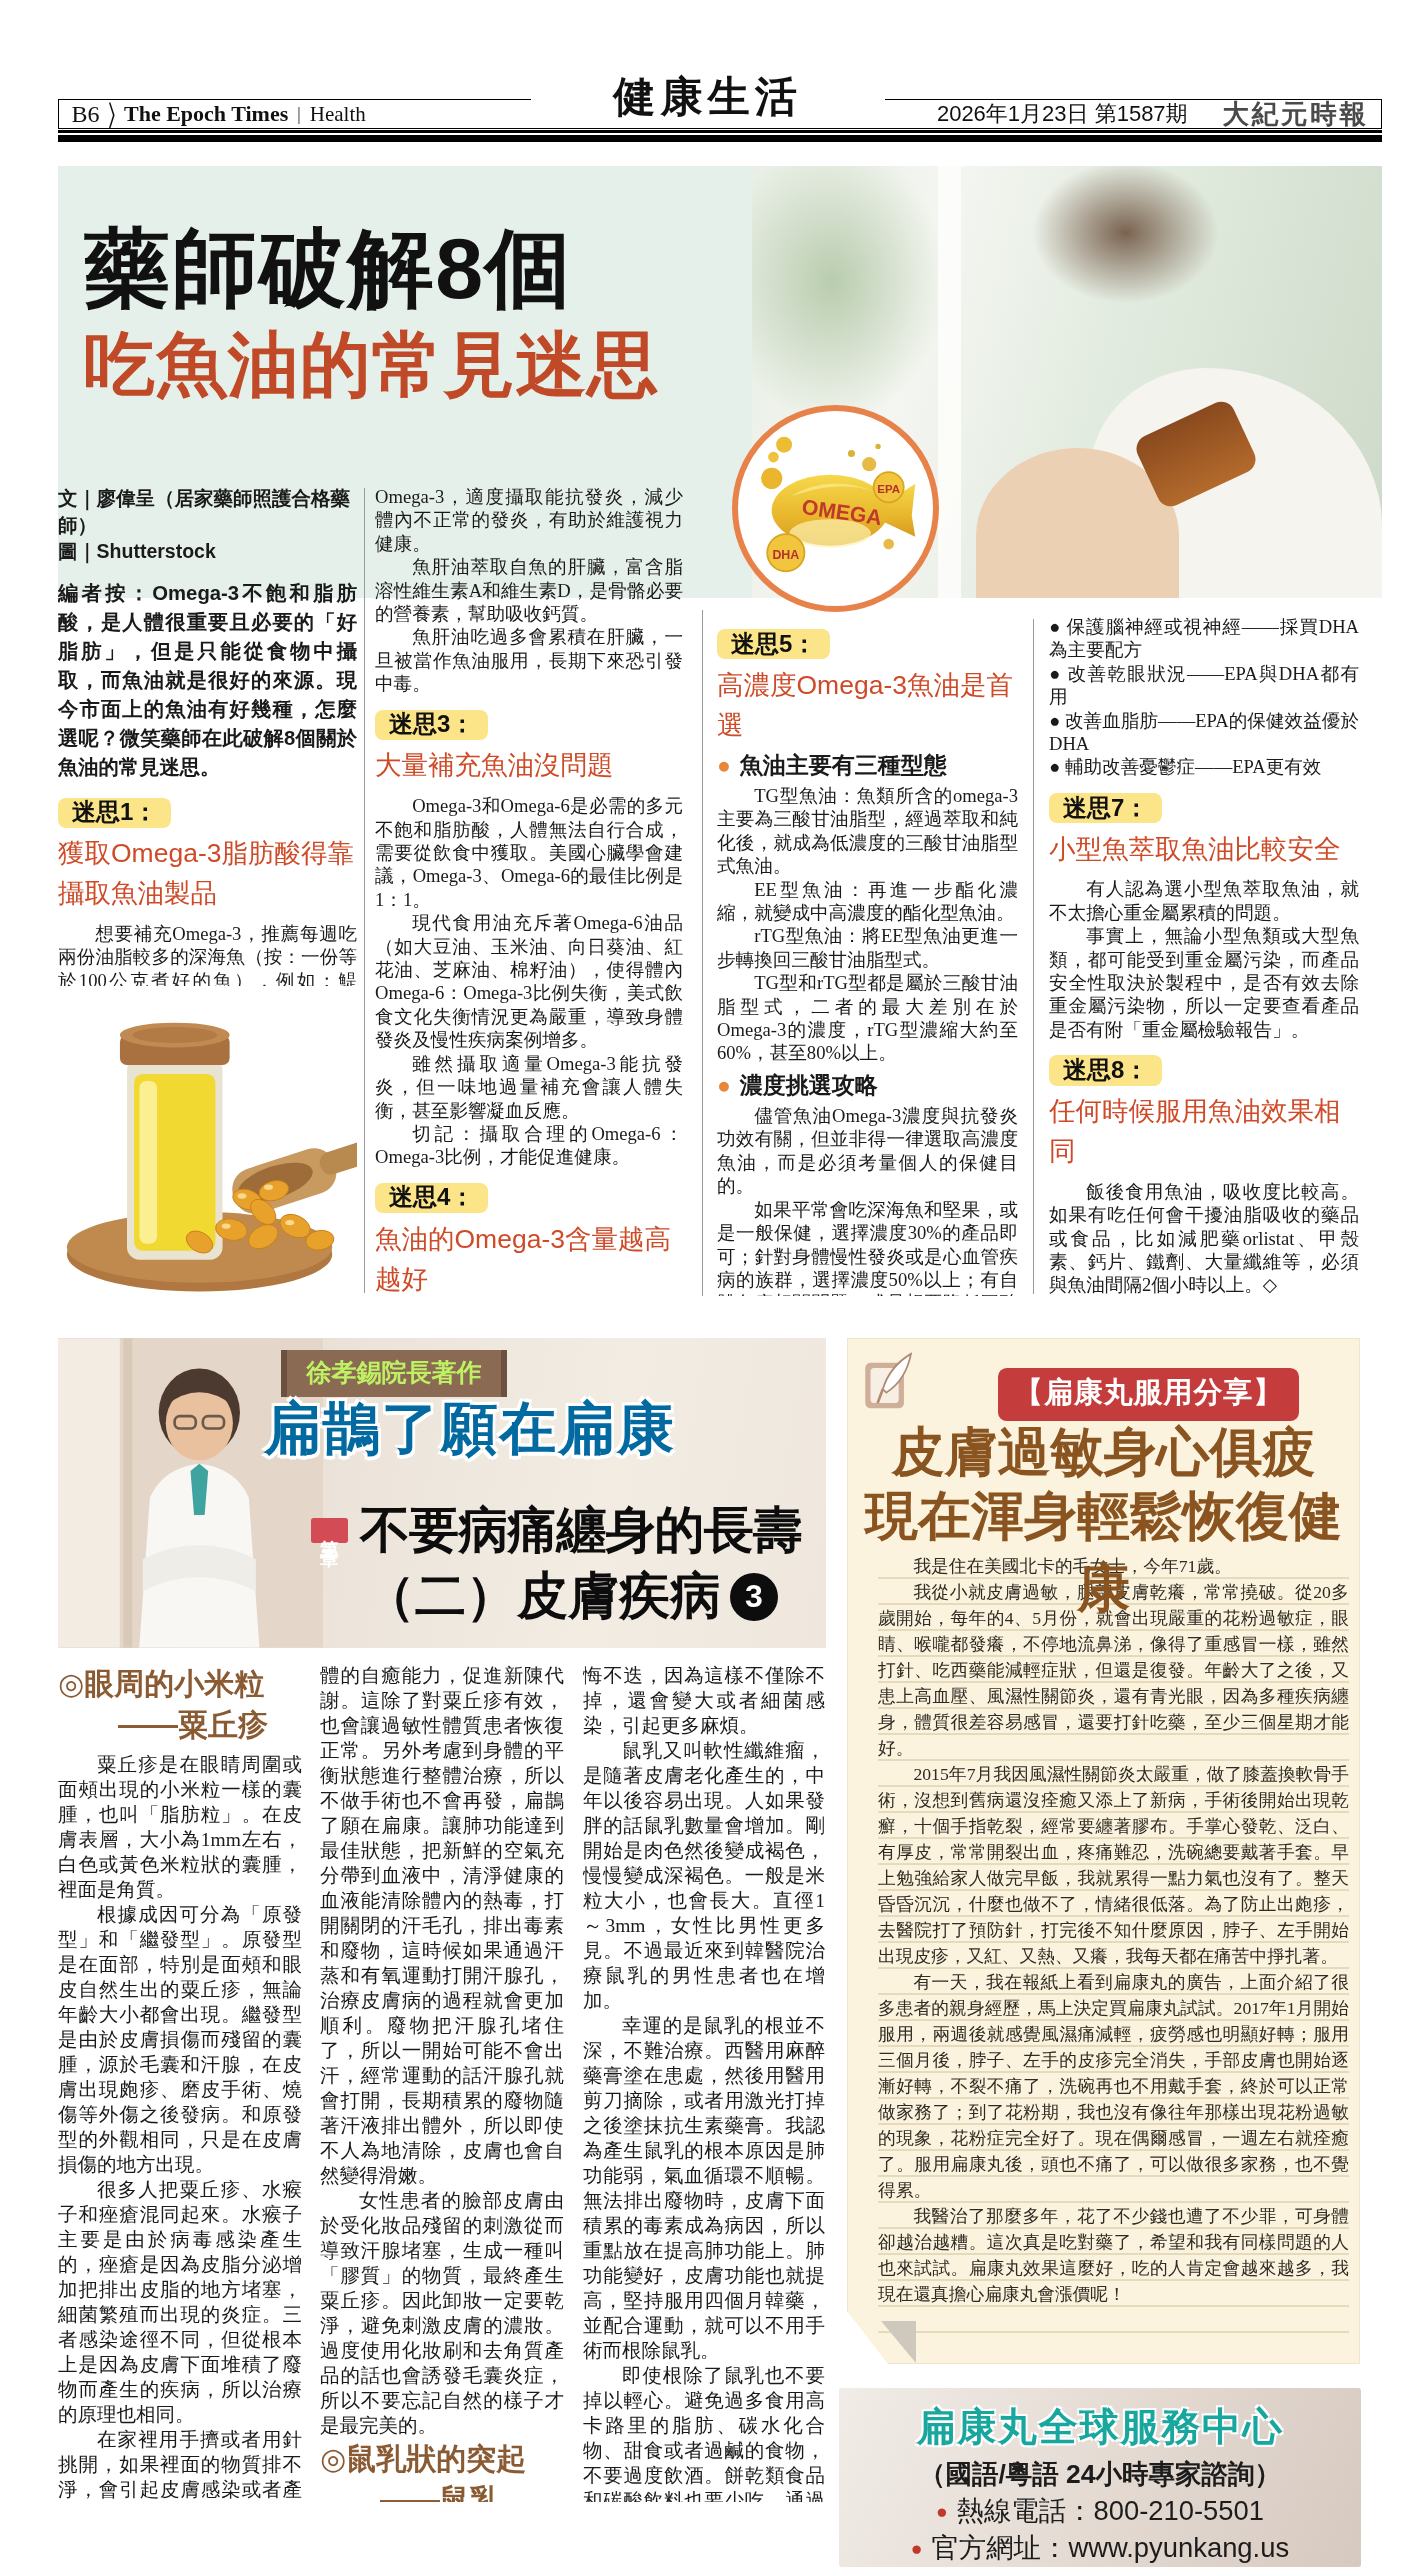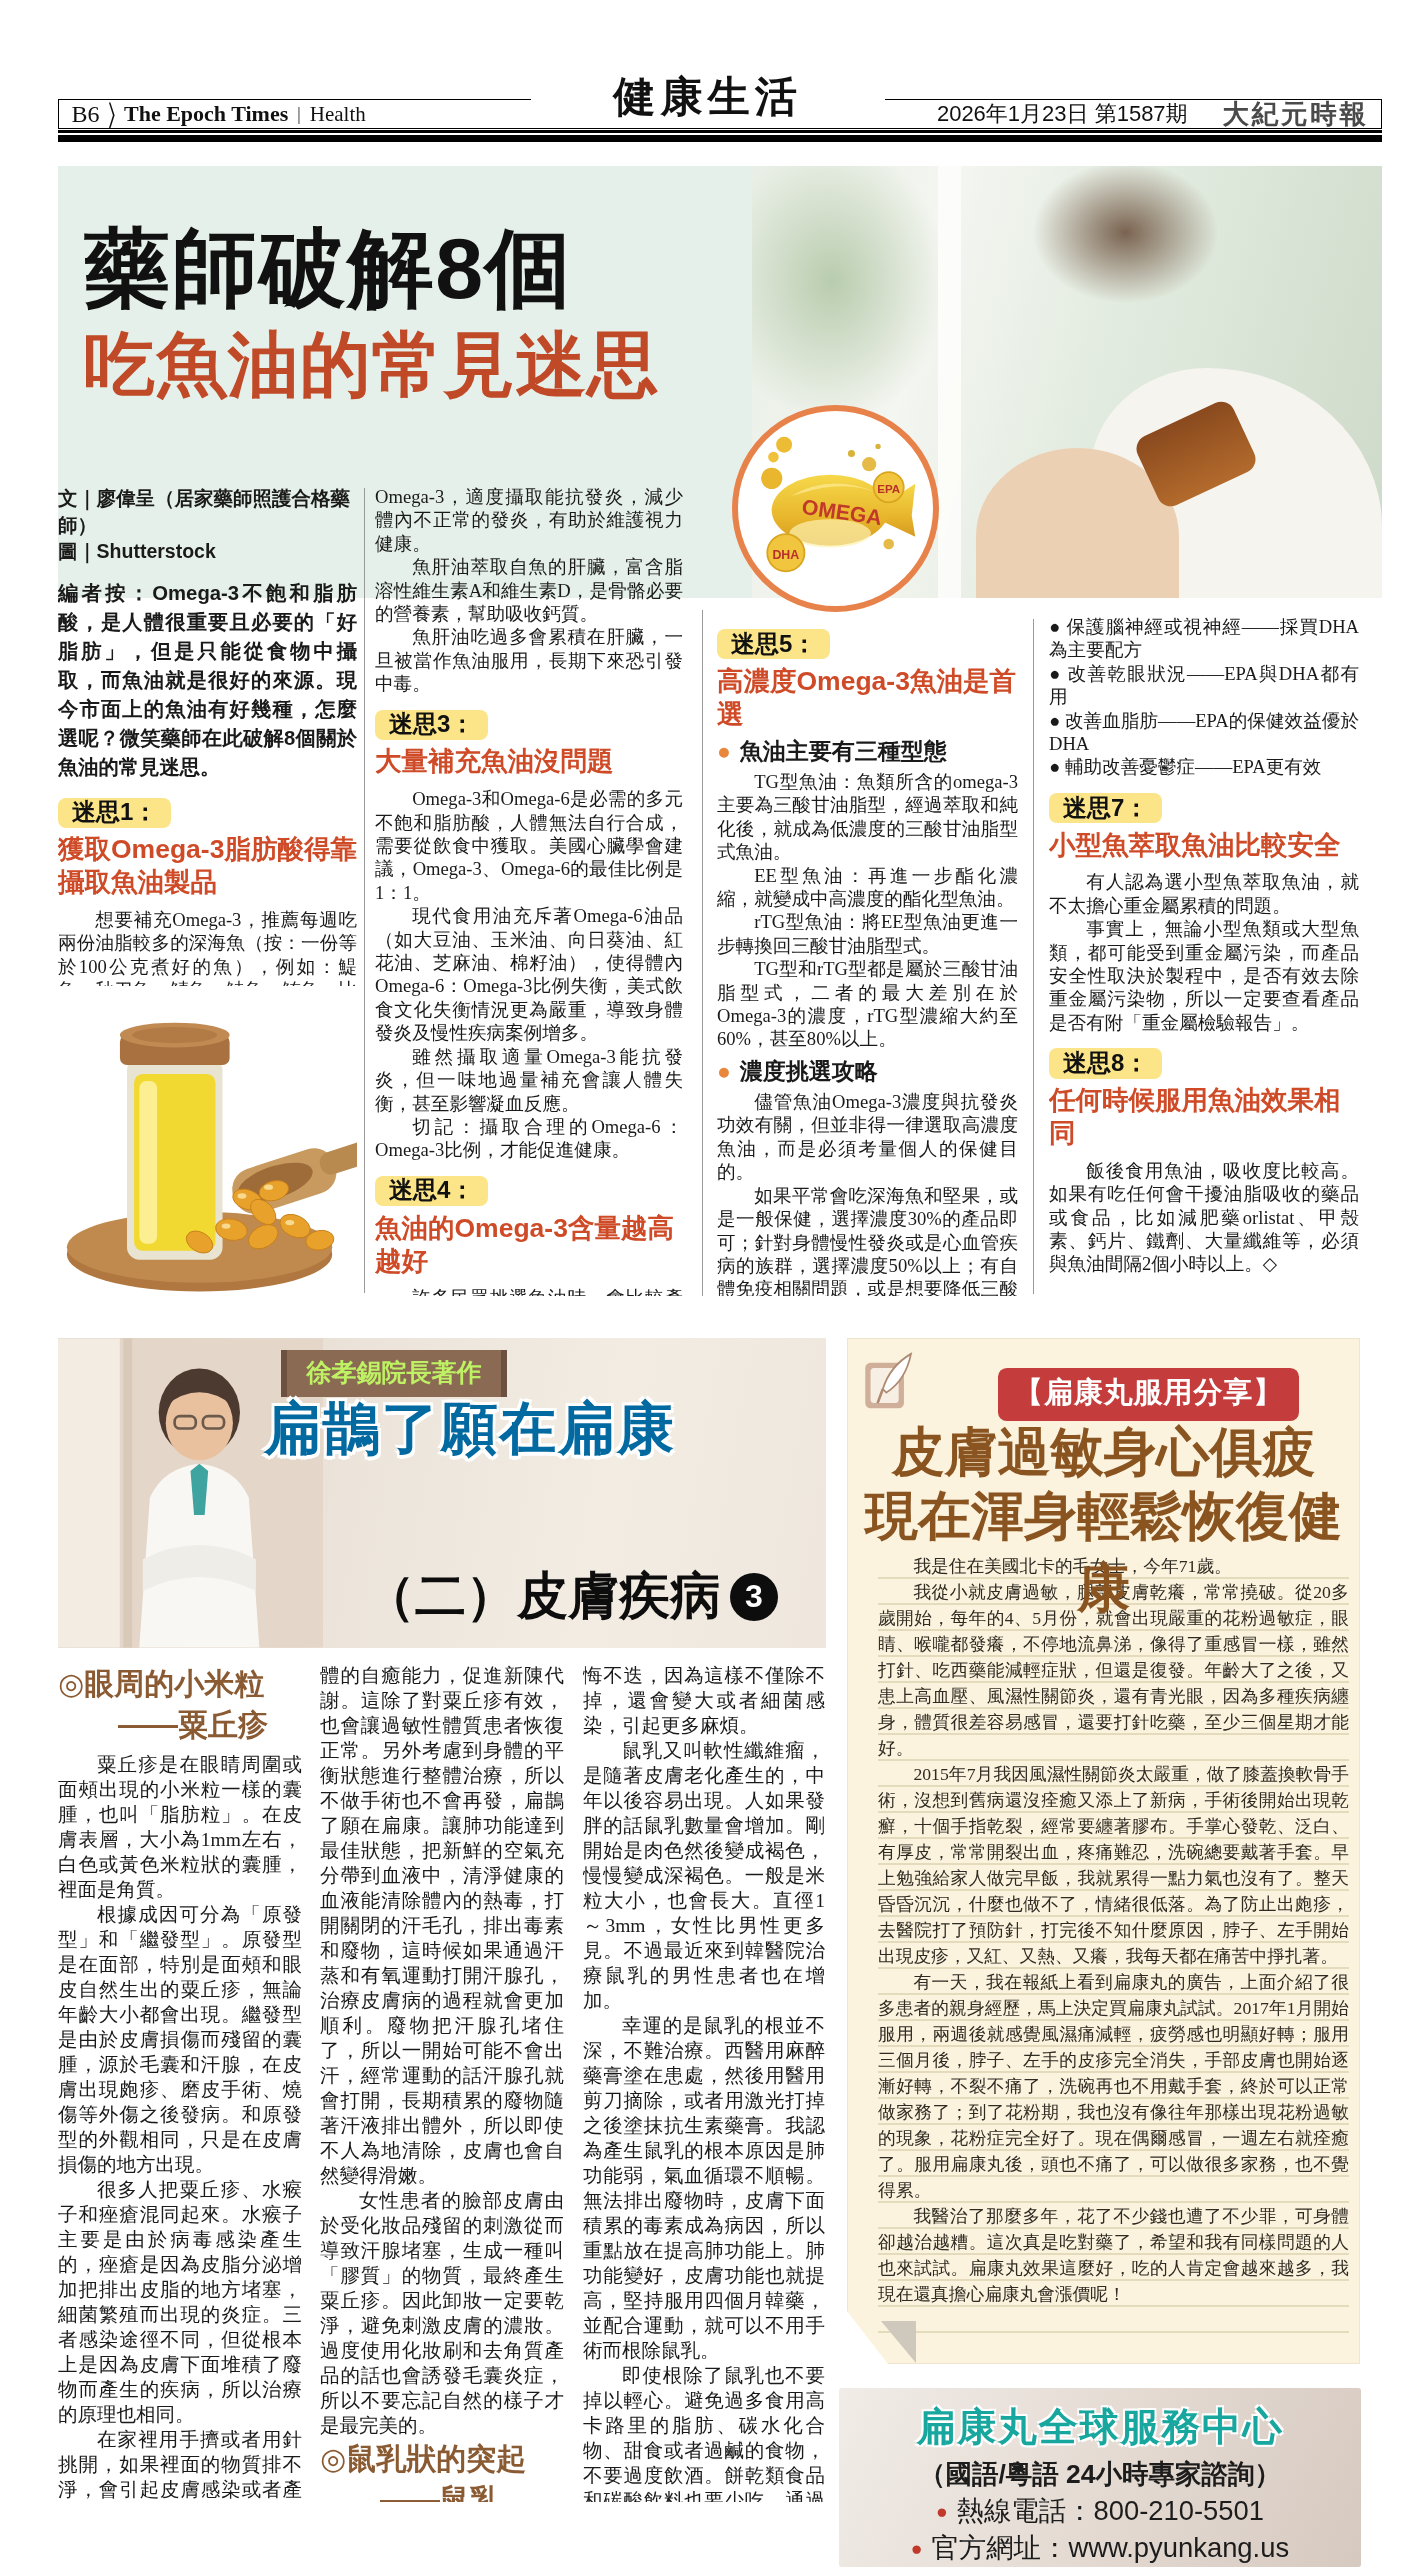--- a/index.html
+++ b/index.html
@@ -49,22 +49,22 @@
   .vrule{position:absolute;width:0.9px;background:#9a9a9a;}
   .blk{margin:0;}
   .blk.by{font-weight:700;font-family:"Liberation Sans","DejaVu Sans",sans-serif;font-size:19.5px;line-height:26.5px;}
   .blk.ed{font-weight:800;font-family:"Liberation Sans","DejaVu Sans",sans-serif;
     font-size:20.3px;line-height:29px;text-align:justify;margin:14px 0 16px;}
   .blk.p{text-indent:2em;text-align:justify;}
   .blk.pc{text-align:justify;}
   .blk.badge{margin:14px 0 5.3px;}
   .pill{display:inline-block;background:#fce488;border-radius:8px;padding:2.7px 14px 4.4px;
     font-family:"Liberation Sans","DejaVu Sans",sans-serif;font-size:24px;font-weight:800;color:#111;}
-  .blk.head{font-family:"Liberation Sans","DejaVu Sans",sans-serif;font-size:26.5px;line-height:33px;
-    font-weight:700;color:#cf4b28;margin:1.8px 0 8.8px;}
+  .blk.head{font-family:"Liberation Sans","DejaVu Sans",sans-serif;font-size:26.5px;line-height:40px;
+    font-weight:400;color:#cf4b28;margin:1.8px 0 8.8px;}
   .blk.bullet{font-family:"Liberation Sans","DejaVu Sans",sans-serif;font-size:23px;font-weight:800;margin:8.8px 0 7px;}
   .blk.bullet::before{content:"●";color:#e8863c;margin-right:8.8px;}
   .blk.li{text-align:justify;}
 
   .bottle-art{position:absolute;left:58px;top:989px;width:299px;height:307px;}
 
   
   .bk-panel{position:absolute;left:58px;top:1338px;width:768px;height:310px;overflow:hidden;
     background:linear-gradient(100deg,#d8cdc1 0%,#ece4da 38%,#f2ece3 70%,#efe7dd 100%);}
   .bk-badge{position:absolute;left:281px;top:1350px;background:#8a6a52;color:#bef264;
@@ -280,20 +280,24 @@
       <path d="M122 76 Q160 46 198 76 L198 62 Q160 34 122 62 Z" fill="#4c3a30"></path>
       <rect x="132" y="88" width="24" height="14" rx="6" fill="none" stroke="#6b5a4c" stroke-width="3"></rect>
       <rect x="164" y="88" width="24" height="14" rx="6" fill="none" stroke="#6b5a4c" stroke-width="3"></rect>
       <path d="M92 350 L104 180 Q120 146 160 142 Q200 146 216 180 L228 350 Z" fill="#f8f7f4"></path>
       <path d="M150 150 L160 142 L170 150 L166 200 L154 200 Z" fill="#3fa3a0"></path>
       <path d="M96 250 Q160 218 224 250 L224 286 Q160 254 96 286 Z" fill="#efede8"></path>
     </svg>
   </div>
   <div class="bk-badge">徐孝錫院長著作</div>
   <div class="bk-title">扁鵲了願在扁康</div>
+  <div class="bk-row2">
+    <span class="bk-chap">第三章</span>
+    <span class="bk-sub1">不要病痛纏身的長壽</span>
+  </div>
   <div class="bk-row3">
     <span class="bk-sub2">（二）皮膚疾病</span>
     <span class="circ3">3</span>
   </div>
 
   <div class="bk-col" style="left:58px;width:244px;">
       <div class="blk h">◎眼周的小米粒</div>
       <div class="blk h2">——粟丘疹</div>
       <div class="blk p">粟丘疹是在眼睛周圍或面頰出現的小米粒一樣的囊腫，也叫「脂肪粒」。在皮膚表層，大小為1mm左右，白色或黃色米粒狀的囊腫，裡面是角質。</div>
       <div class="blk p">根據成因可分為「原發型」和「繼發型」。原發型是在面部，特別是面頰和眼皮自然生出的粟丘疹，無論年齡大小都會出現。繼發型是由於皮膚損傷而殘留的囊腫，源於毛囊和汗腺，在皮膚出現皰疹、磨皮手術、燒傷等外傷之後發病。和原發型的外觀相同，只是在皮膚損傷的地方出現。</div>

